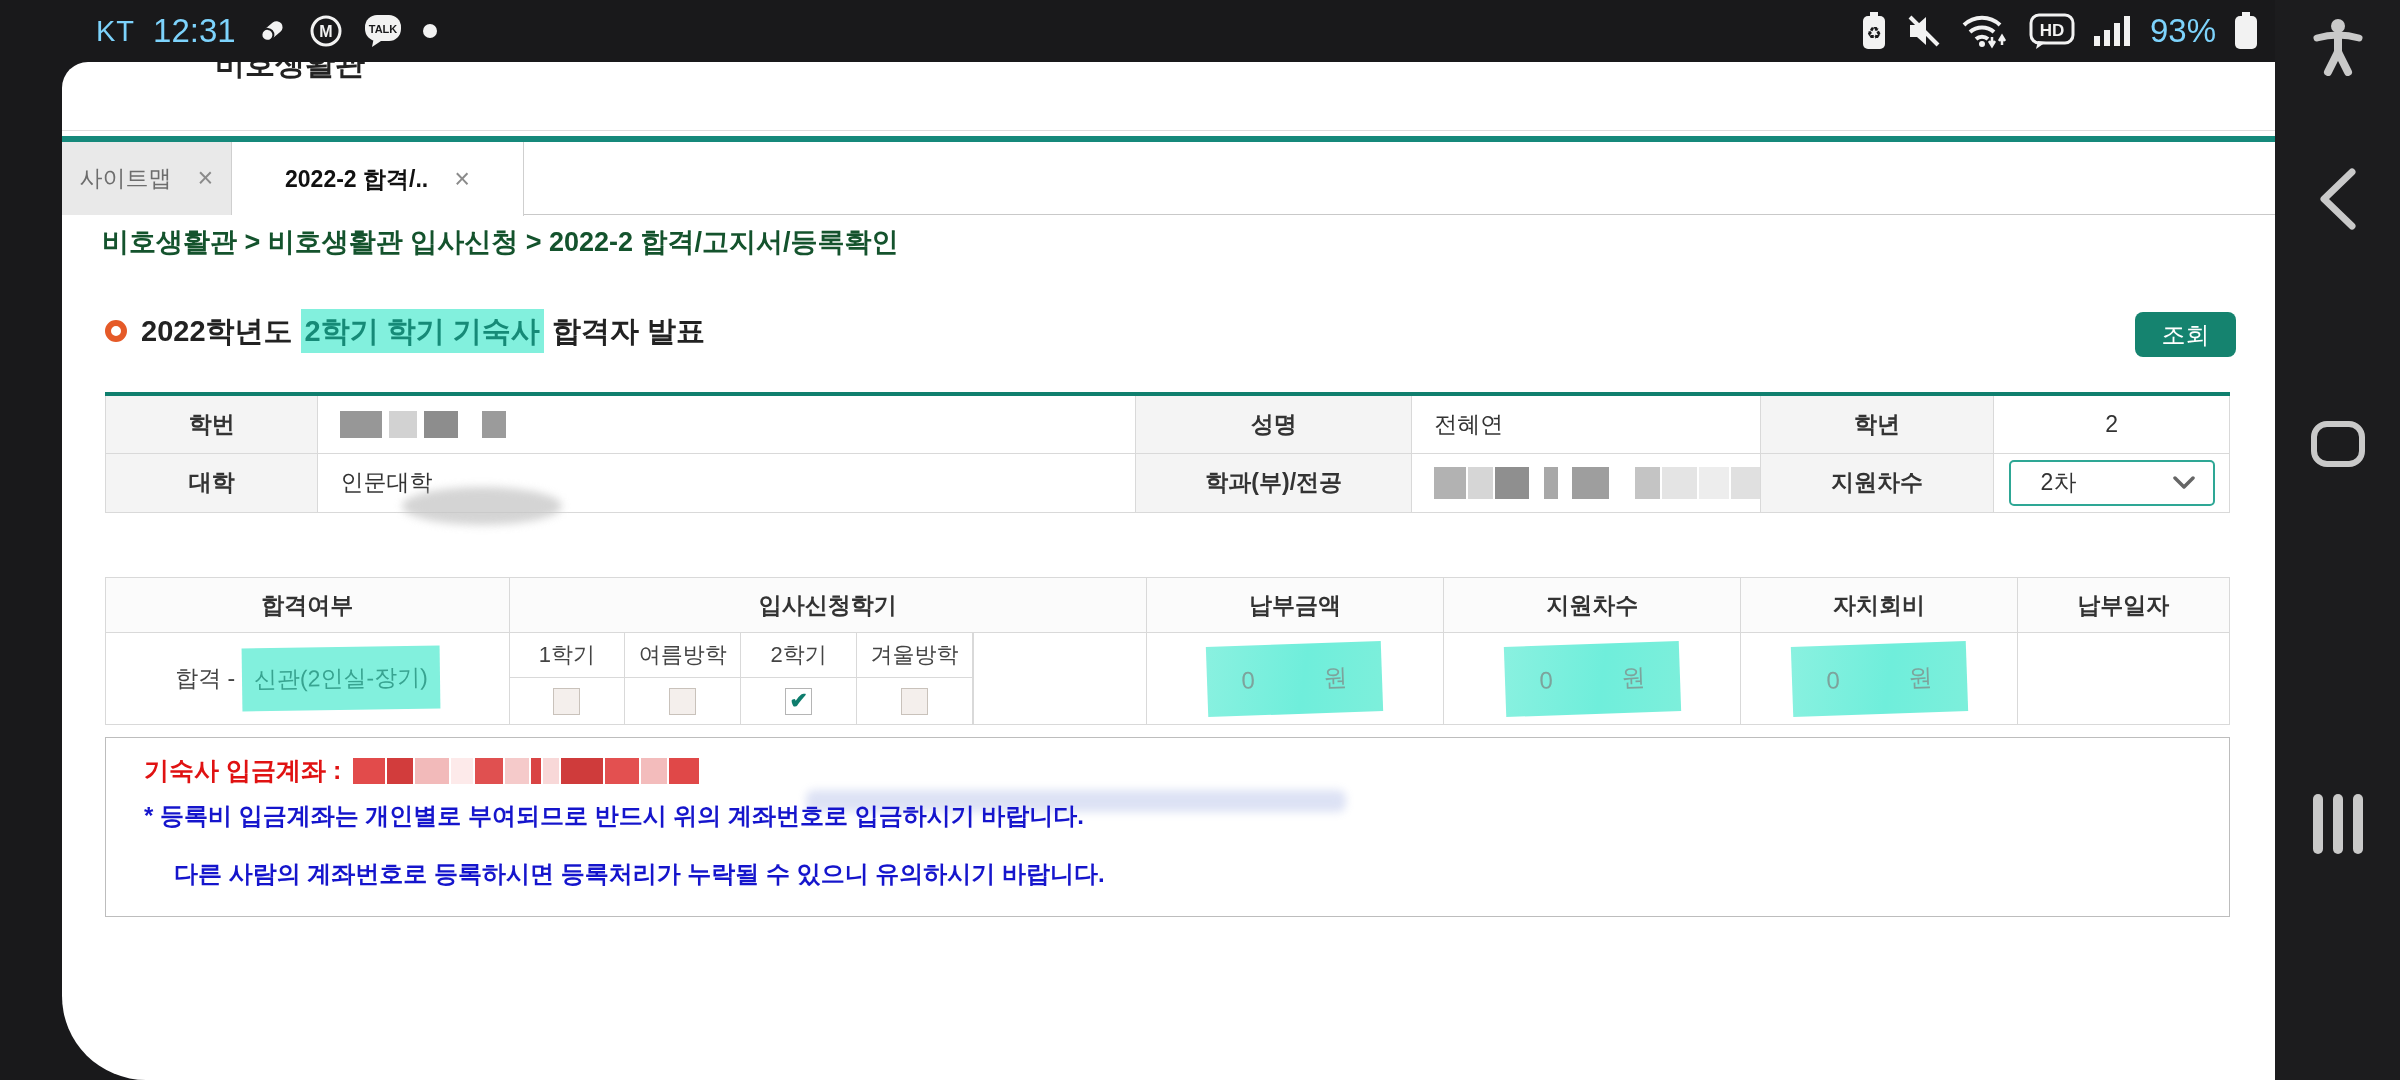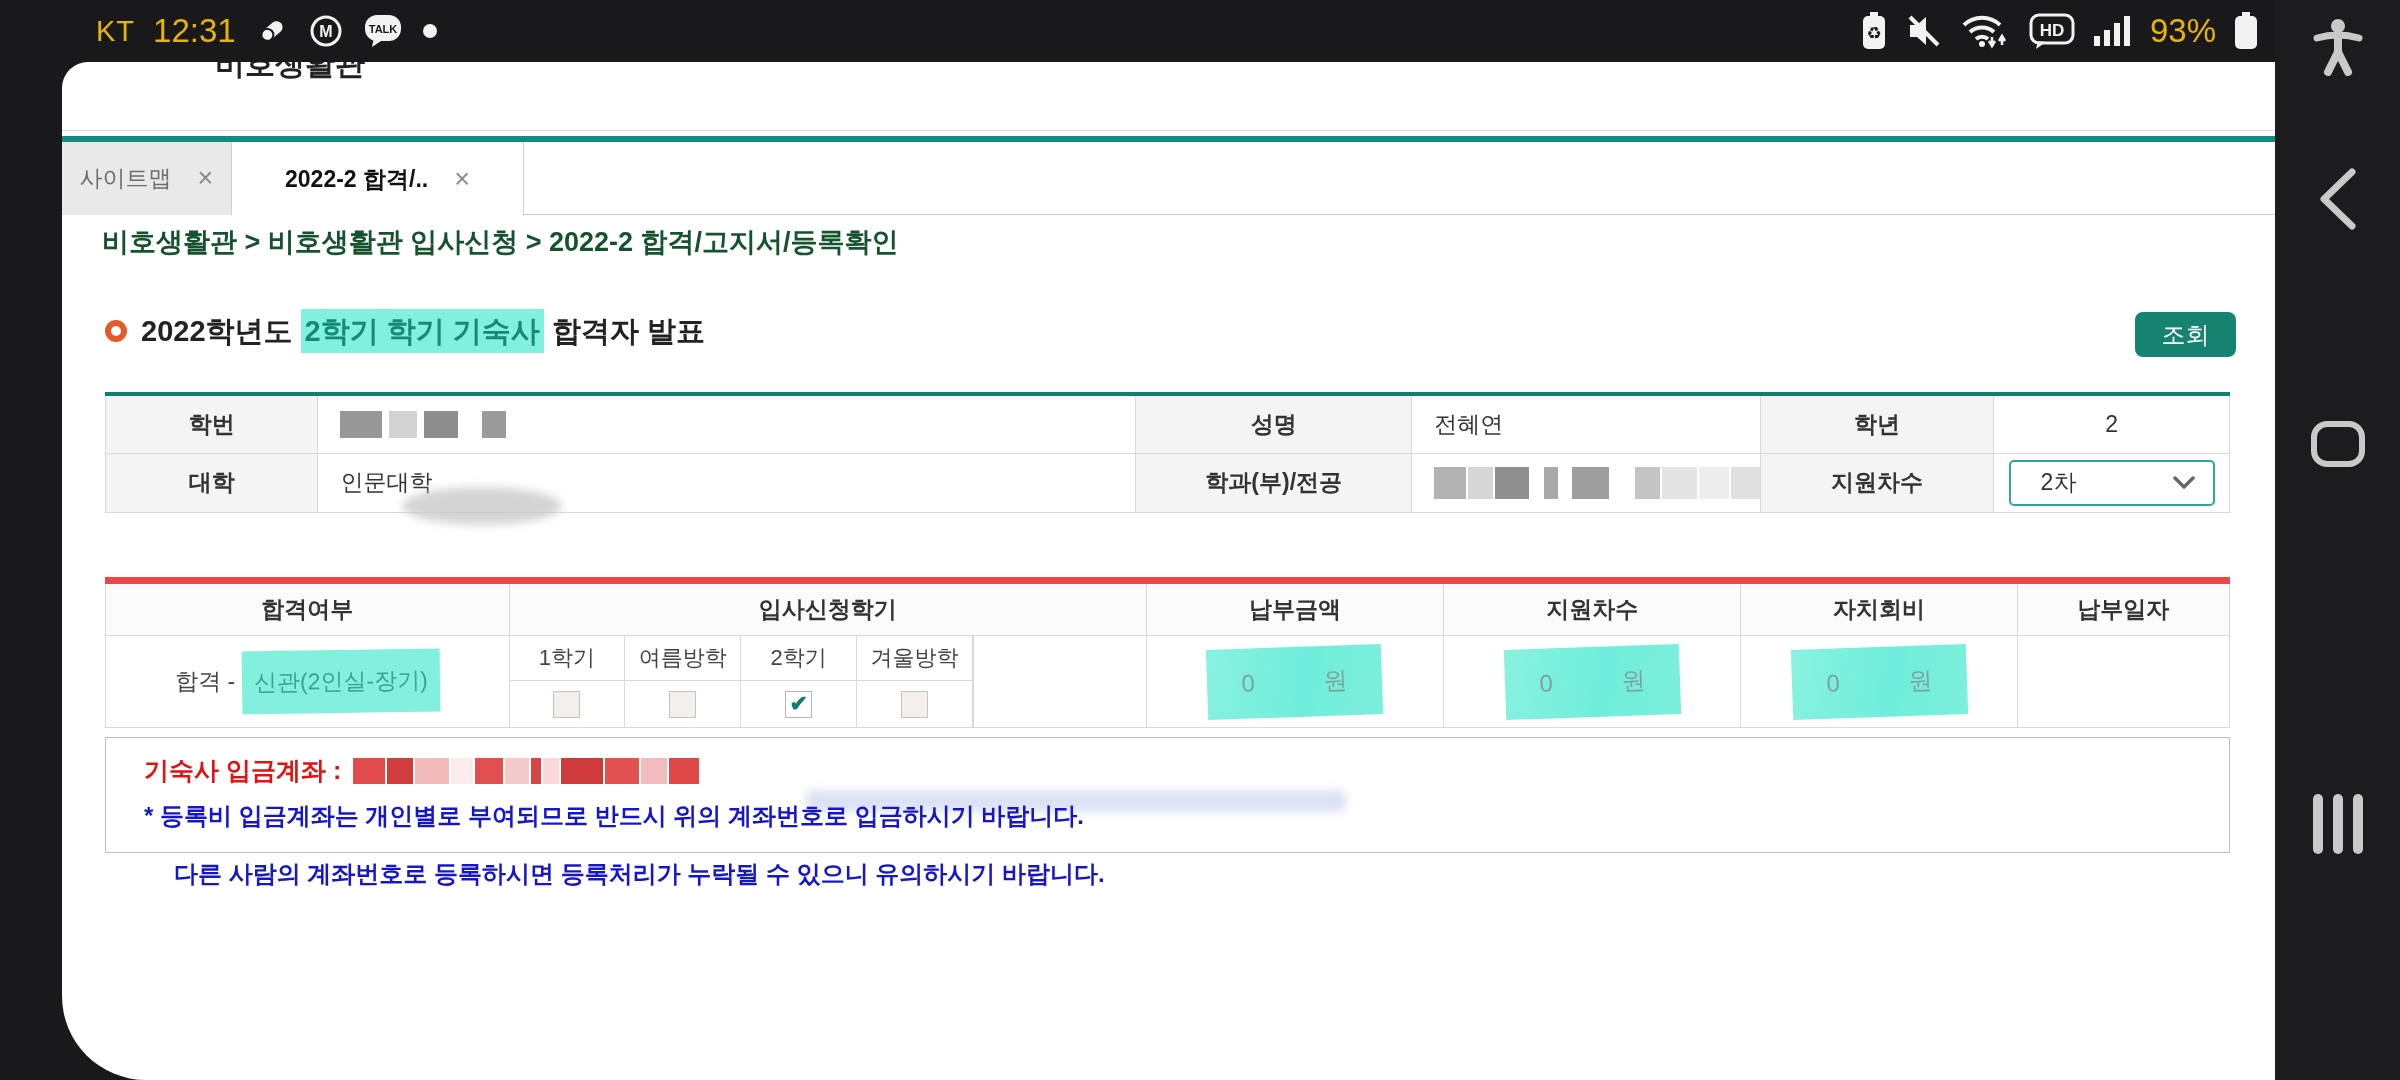--- a/index.html
+++ b/index.html
@@ -1,20 +1,20 @@
 <!DOCTYPE html>
 <html><head>
 <meta charset="utf-8">
 <style>
   * { margin:0; padding:0; box-sizing:border-box; }
   html,body { width:2400px; height:1080px; background:#19191b; font-family:"Liberation Sans", sans-serif; }
   #screen { position:relative; width:2400px; height:1080px; background:#19191b; overflow:hidden; }
 
   
-  .statusbar { position:absolute; top:0; left:0; width:2400px; height:62px; color:#eab308; z-index:5; }
+  .statusbar { position:absolute; top:0; left:0; width:2400px; height:62px; color:#7dd3fc; z-index:5; }
   .sb-left { position:absolute; left:96px; top:0; height:62px; display:flex; align-items:center; gap:18px; }
   .sb-right { position:absolute; right:140px; top:0; height:62px; display:flex; align-items:center; gap:16px; }
   .sb-carrier { font-size:29px; letter-spacing:1px; }
   .sb-time { font-size:33px; }
   .sb-pct { font-size:33px; }
   .sb-ico { display:flex; align-items:center; }
 
   
   .navrail { position:absolute; top:0; right:0; width:125px; height:1080px; background:#1c1c1e; z-index:4; }
   .nr-item { position:absolute; left:0; width:125px; display:flex; justify-content:center; }
@@ -52,36 +52,36 @@
 
   .redact-row { display:flex; align-items:center; gap:7px; }
   .rblk { height:27px; }
   .smudge-grey { position:absolute; left:340px; top:425px; width:160px; height:38px; background:#c6c6c6; border-radius:50%; filter:blur(4px); opacity:.75; }
   .major-redact { display:flex; align-items:center; gap:2px; }
   .mblk { height:32px; }
 
   .dropdown { width:206px; height:46px; margin:0 auto; border:2px solid #2ea795; border-radius:5px; background:#fff; display:flex; align-items:center; justify-content:space-between; padding:0 18px 0 30px; font-size:23px; color:#333; cursor:pointer; }
 
   
-  .tbl2 { position:absolute; top:491px; left:43px; width:2125px; border-top:7px solid #ef4444; border-bottom:1px solid #c9c9c9; }
+  .tbl2 { position:absolute; top:491px; left:43px; width:2125px; border-top:1px solid #ef4444; border-bottom:1px solid #c9c9c9; }
   .tbl2 th { border:1px solid #d9d9d9; height:55px; font-size:23px; color:#333; background:#fbfbfb; font-weight:bold; }
   .tbl2 td { border:1px solid #d9d9d9; height:91px; font-size:23px; color:#444; }
   .pass-cell { text-align:center; }
   .marker2 { display:inline-block; background:#82f0dd; color:#38a390; padding:16px 12px; transform:rotate(-0.8deg); }
   .sem-cell { padding:0; vertical-align:top; }
   .sem-grid { width:73%; height:91px; display:grid; grid-template-columns:repeat(4,1fr); grid-template-rows:45px 46px; border-right:1px solid #d9d9d9; }
   .sem-h { border-right:1px solid #d9d9d9; border-bottom:1px solid #d9d9d9; display:flex; align-items:center; justify-content:center; font-size:22px; color:#444; }
   .sem-c { border-right:1px solid #d9d9d9; display:flex; align-items:center; justify-content:center; }
   .cb { width:27px; height:27px; border:1px solid #c9c2bb; background:#f4efec; display:flex; align-items:center; justify-content:center; font-size:22px; font-weight:bold; color:#0e7d6d; cursor:pointer; }
   .cb:not(:empty) { background:#fff; border-color:#b5b5b5; }
   .amt-cell { text-align:center; }
   .amt-hl { display:inline-flex; width:175px; height:70px; background:linear-gradient(100deg,#8af1e0 0%,#6feedb 55%,#7defdb 100%); transform:rotate(-2deg); align-items:center; justify-content:space-around; color:#7da39c; font-size:24px; }
 
   
-  .notice { position:absolute; top:675px; left:43px; width:2125px; height:116px; border:1px solid #bdbdbd; background:#fff; }
+  .notice { position:absolute; top:675px; left:43px; width:2125px; height:180px; border:1px solid #bdbdbd; background:#fff; }
   .acct-line { position:absolute; top:16px; left:38px; display:flex; align-items:center; gap:12px; }
   .acct-label { font-size:25px; font-weight:bold; color:#e01212; }
   .acct-redact { display:flex; align-items:center; gap:2px; }
   .ablk { height:26px; }
   .blue-line1 { position:absolute; top:62px; left:38px; font-size:24px; font-weight:bold; color:#1515cc; }
   .blue-line2 { position:absolute; top:120px; left:68px; font-size:24px; font-weight:bold; color:#1515cc; }
   .smudge-blue { position:absolute; top:52px; left:700px; width:540px; height:22px; background:#8fa0dd; opacity:.3; filter:blur(4px); border-radius:8px; }
 
   svg { display:block; }
 </style>

